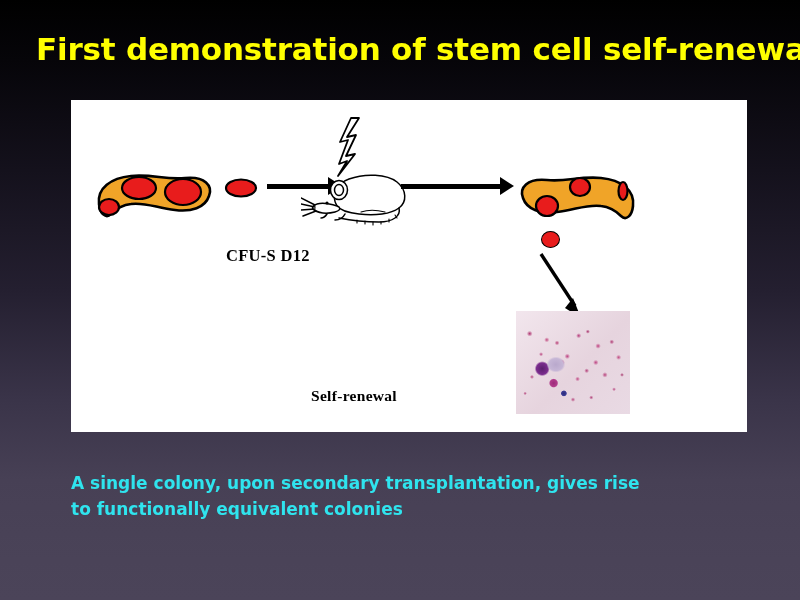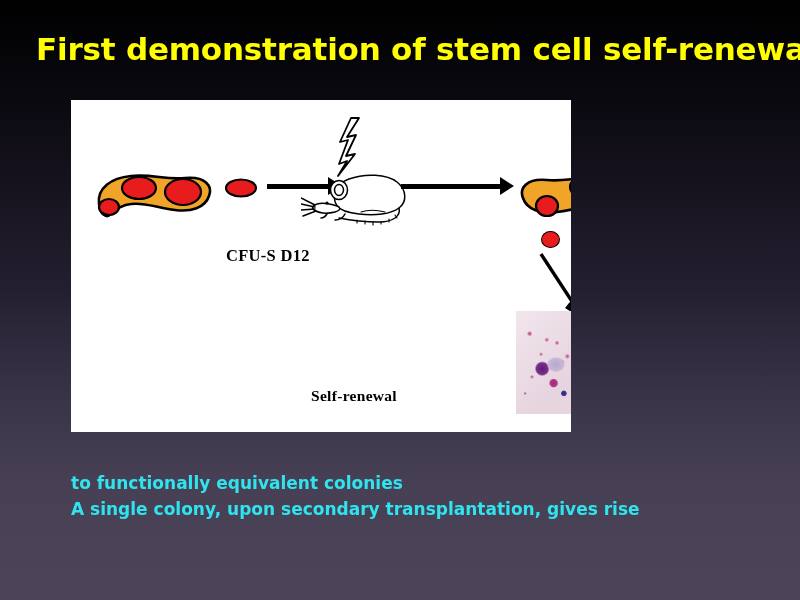--- a/index.html
+++ b/index.html
@@ -40,21 +40,21 @@
     line-height: 38px;
     letter-spacing: -0.2px;
     white-space: nowrap;
   }
 
   
   #panel {
     position: absolute;
     left: 71px;
     top: 100px;
-    width: 500px;
+    width: 676px;
     height: 332px;
     background: #ffffff;
     overflow: hidden;
   }
 
   
   .spleen { position: absolute; }
 
   
   .arrow-h {
@@ -220,17 +220,17 @@
       <path d="M36,46 L44,66 L28,56 Z" fill="#000000"></path>
     </svg>
 
     <div id="micrograph"></div>
 
     <div class="panel-label" id="label-cfus">CFU-S D12</div>
     <div class="panel-label" id="label-selfrenewal">Self-renewal</div>
   </div>
 
   <div id="caption">
+    <span class="cap-line">A single colony, upon secondary transplantation, gives rise</span>
     <span class="cap-line">to functionally equivalent colonies</span>
-    <span class="cap-line">A single colony, upon secondary transplantation, gives rise</span>
   </div>
 
 </div>
 
 </body></html>

